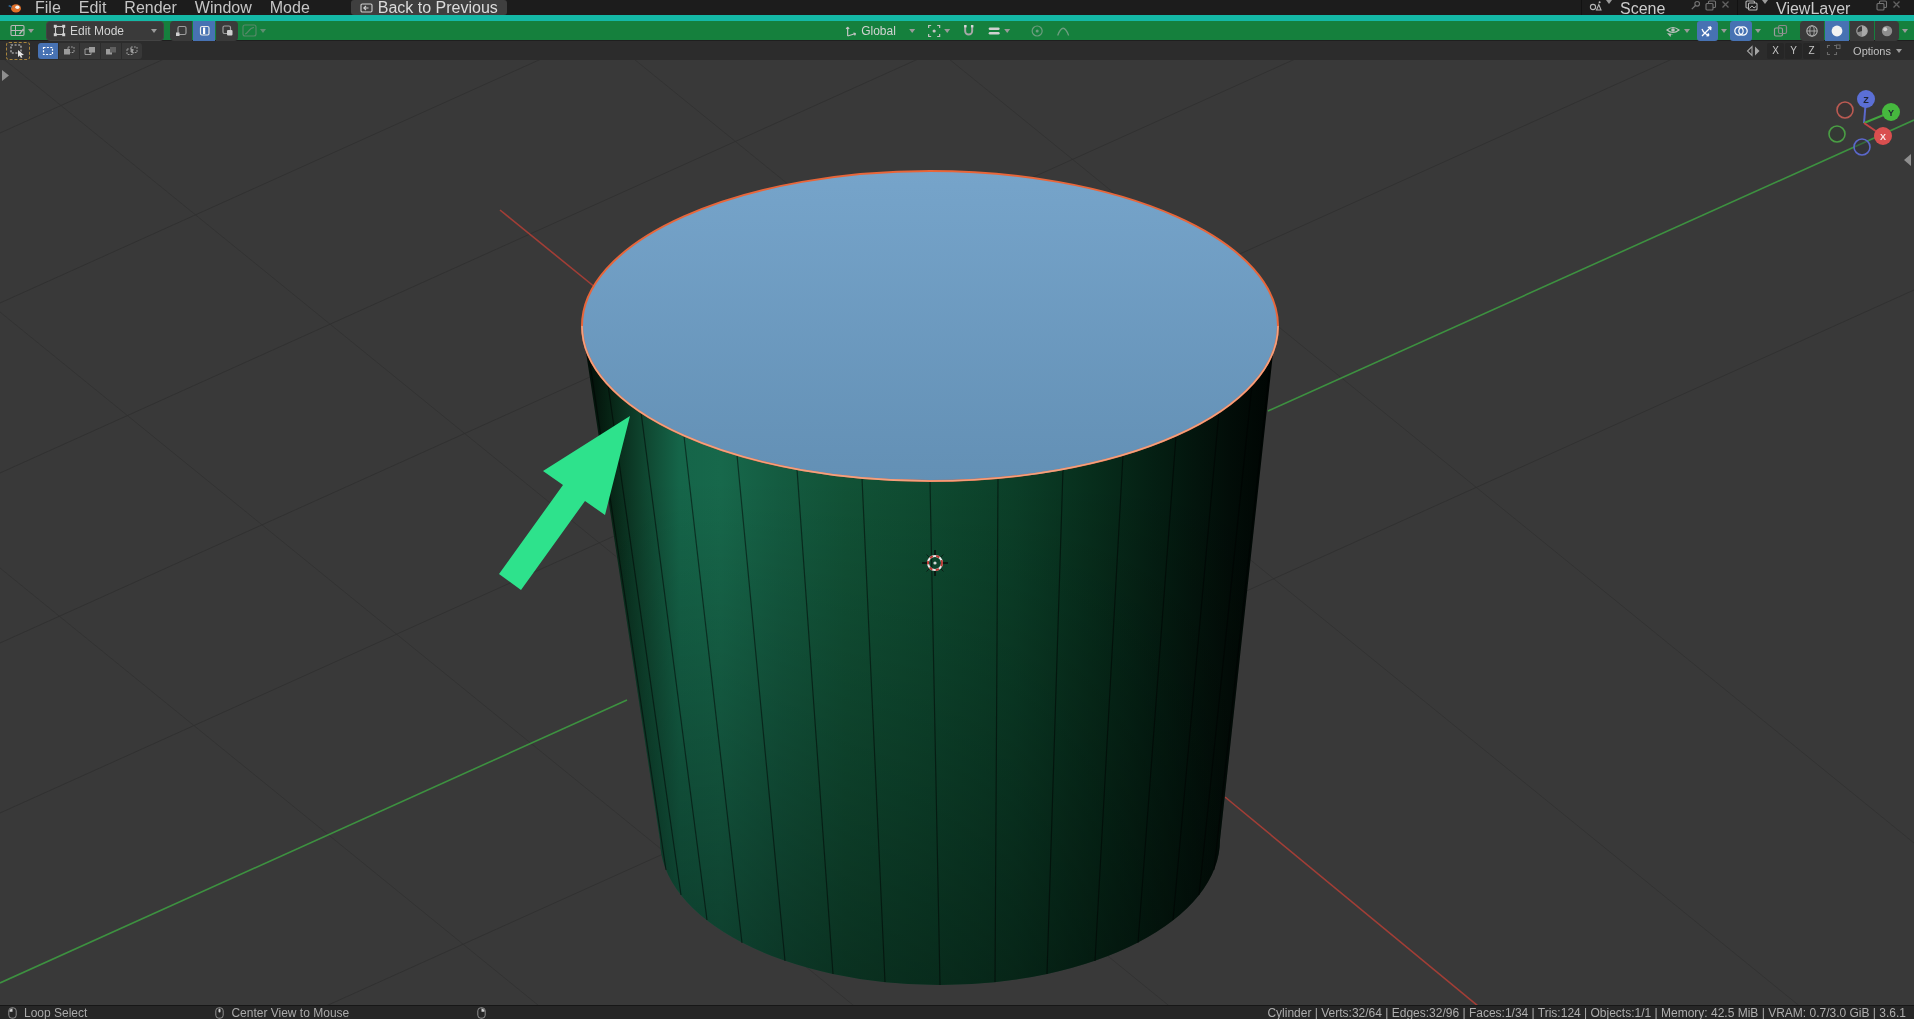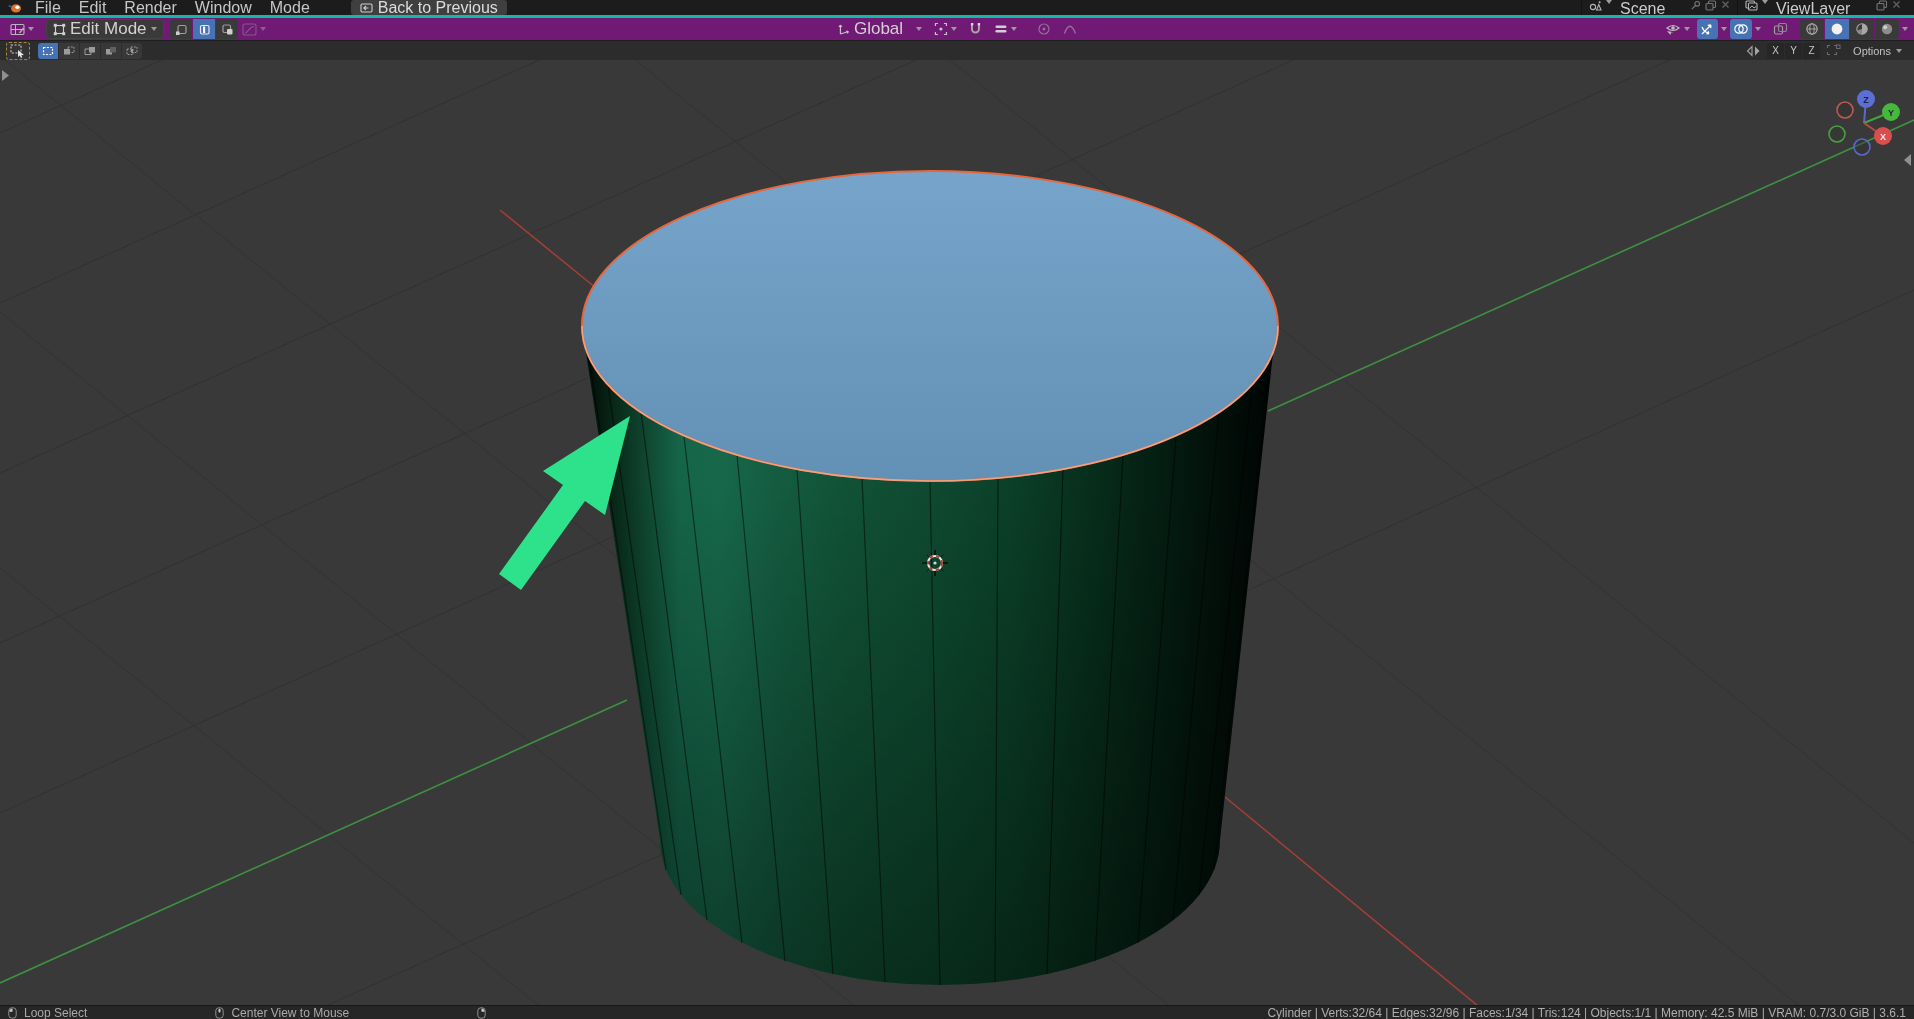--- a/index.html
+++ b/index.html
@@ -15,22 +15,22 @@
     display:flex; align-items:center; gap:5px; padding:0 9px; color:#dcdcdc; }
   .topbar-right { margin-left:auto; display:flex; align-items:stretch; height:100%; }
   .tb-block { display:flex; align-items:flex-start; gap:4px; padding:0 7px; border-left:1px solid #121212; }
   .tb-label { padding:0 4px; color:#cccccc; min-width:70px; }
   .dim { opacity:.55; }
 
   .caret { width:0; height:0; border-left:3px solid transparent; border-right:3px solid transparent;
     border-top:4px solid #9b9b9b; display:inline-block; }
 
   
-  .toolbar { height:25px; background:#701a75; border-top:3px solid #14b8a6;
-    display:flex; align-items:center; padding:0 6px; font-size:17px; color:#d2d2d2; position:relative; }
+  .toolbar { height:25px; background:#15803d; border-top:6px solid #14b8a6;
+    display:flex; align-items:center; padding:0 6px; font-size:12px; color:#d2d2d2; position:relative; }
   .hbtn { display:flex; align-items:center; gap:4px; background:#3a3a3a; border:1px solid #434343;
     border-radius:4px; height:20px; padding:0 6px; }
   .flatbtn { display:flex; align-items:center; gap:3px; height:20px; padding:0 4px; border-radius:3px; }
   .select-group { display:flex; gap:1px; margin-left:6px; }
   .sbtn { width:22px; height:20px; background:#3a3a3a; display:flex; align-items:center; justify-content:center; }
   .sbtn:first-child { border-radius:4px 0 0 4px; }
   .sbtn:last-child { border-radius:0 4px 4px 0; }
   .sbtn.active { background:#4772b3; }
   .hmenus { display:flex; margin-left:10px; }
   .hmenus span { padding:0 8px; line-height:25px; }

